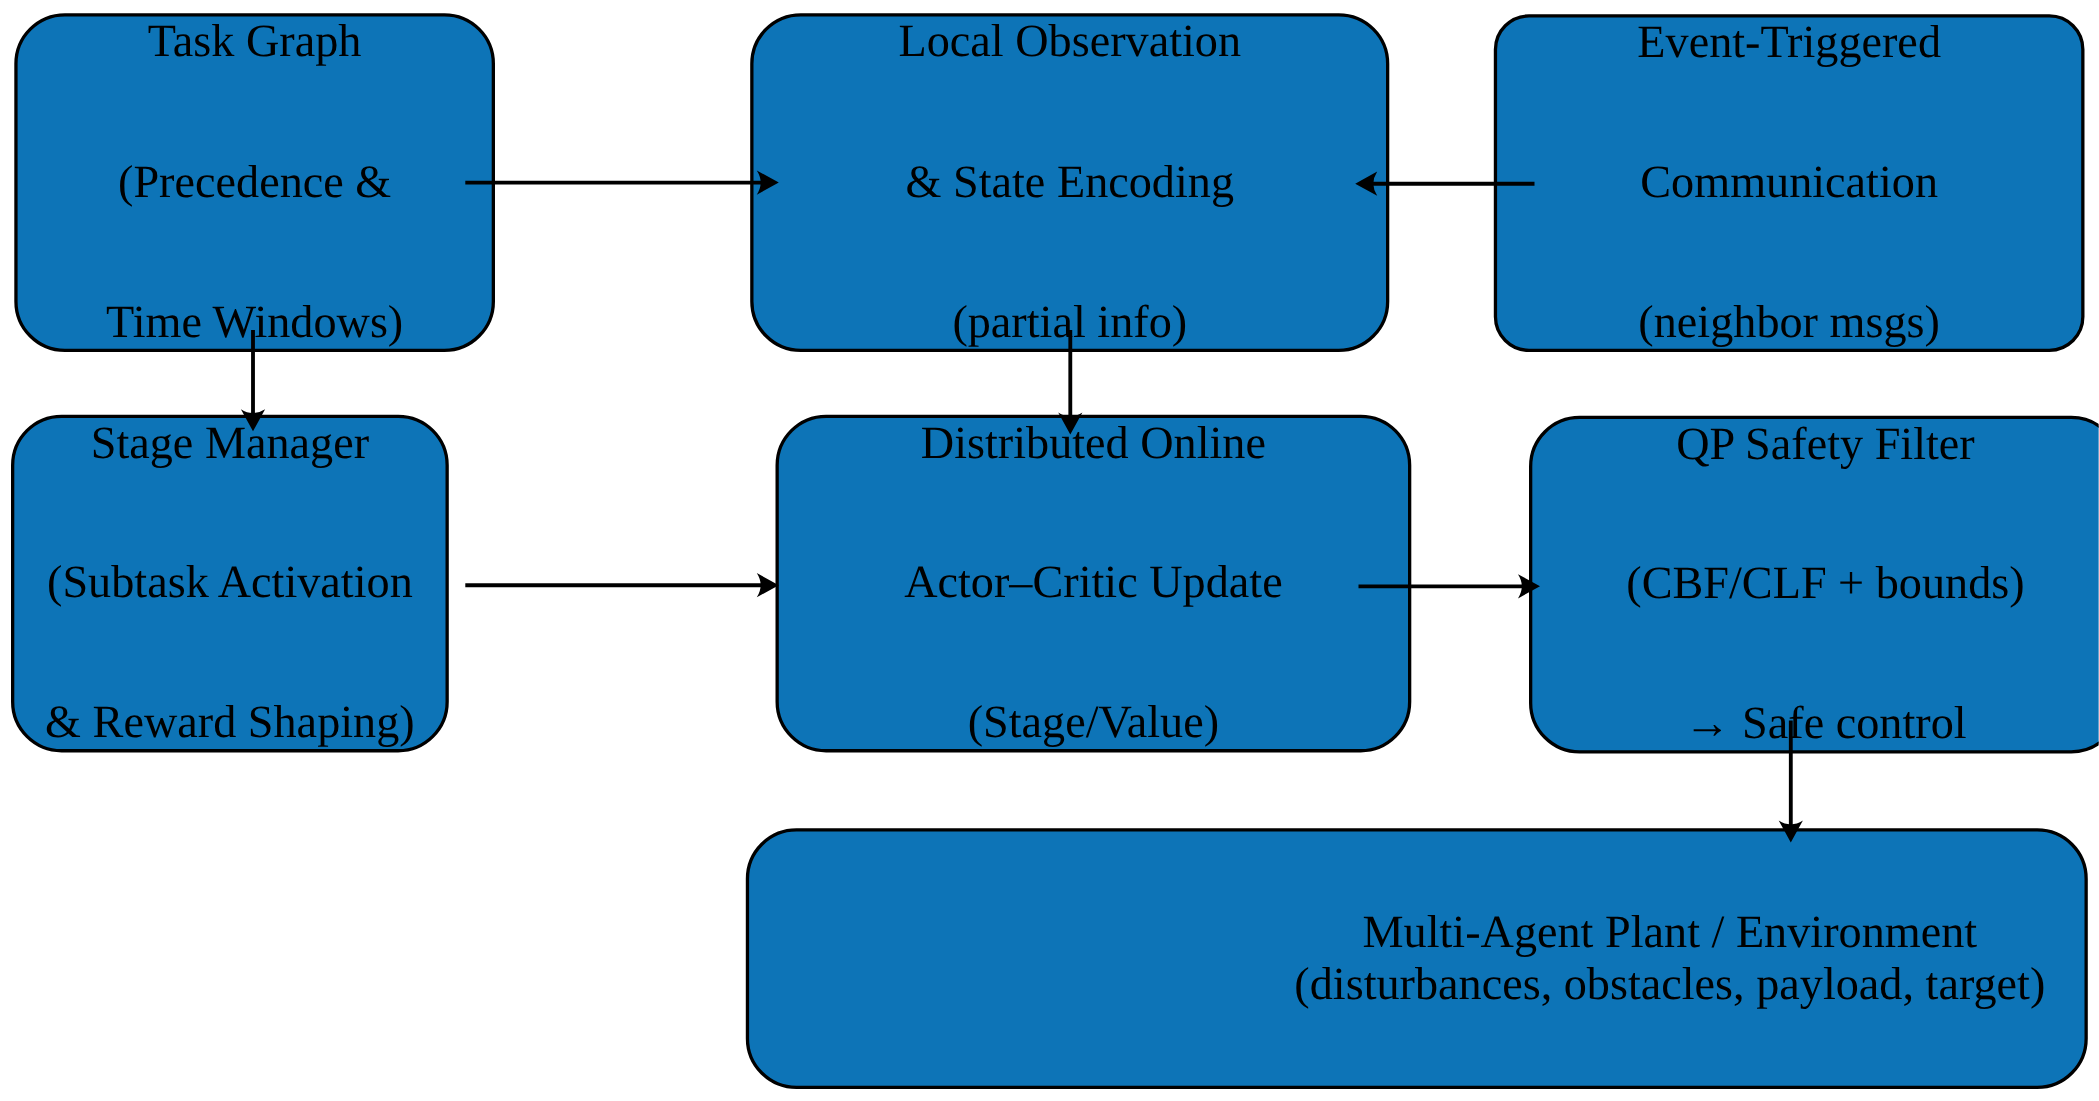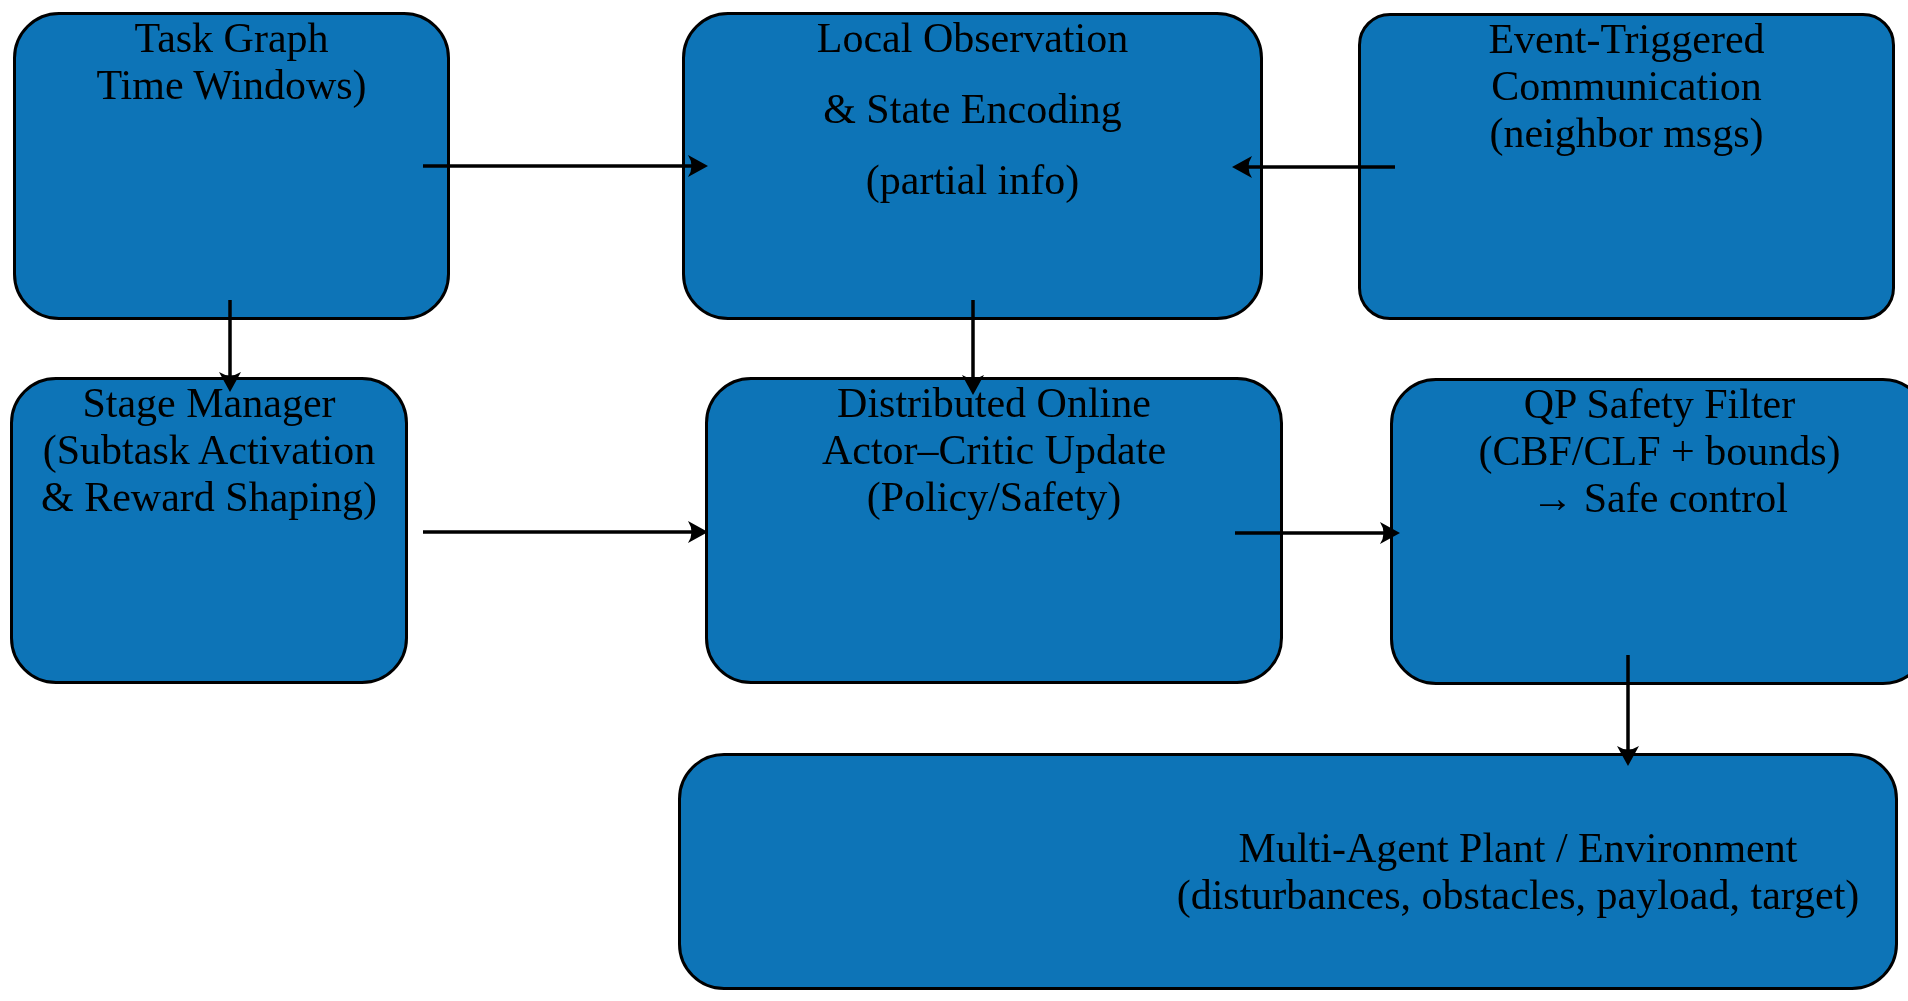--- a/index.html
+++ b/index.html
@@ -17,21 +17,21 @@
   }
   .node {
     position: absolute;
     background: var(--box-fill, #0d74b7);
     border: 3px solid var(--box-border, #000000);
     border-radius: 46px;
     box-sizing: border-box;
     display: flex;
     flex-direction: column;
     align-items: center;
-    justify-content: flex-start;
+    justify-content: space-between;
     color: var(--text, #000000);
     font-size: 42px;
     line-height: 47px;
     text-align: center;
   }
   .node .line { display: block; white-space: nowrap; }
 
   
   .n-task-graph        { left: 13px;   top: 12px;  width: 437px;  height: 308px; }
   .n-local-observation { left: 682px;  top: 12px;  width: 581px;  height: 308px; gap: 24px; }
@@ -68,20 +68,21 @@
     stroke: none;
   }
 </style>
 </head>
 <body>
 
 <div id="canvas" style="--bg: #ffffff; --box-fill: #0d74b7; --box-border: #000000; --arrow: #000000; --text: #000000;">
 
   <div class="node n-task-graph">
     <span class="line">Task Graph</span>
+    <span class="line">(Precedence &amp;</span>
     <span class="line">Time Windows)</span>
   </div>
 
   <div class="node n-local-observation">
     <span class="line">Local Observation</span>
     <span class="line">&amp; State Encoding</span>
     <span class="line">(partial info)</span>
   </div>
 
   <div class="node n-event-triggered">
@@ -92,21 +93,21 @@
 
   <div class="node n-stage-manager">
     <span class="line">Stage Manager</span>
     <span class="line">(Subtask Activation</span>
     <span class="line">&amp; Reward Shaping)</span>
   </div>
 
   <div class="node n-actor-critic">
     <span class="line">Distributed Online</span>
     <span class="line">Actor–Critic Update</span>
-    <span class="line">(Policy/Safety)</span>
+    <span class="line">(Stage/Value)</span>
   </div>
 
   <div class="node n-qp-safety">
     <span class="line">QP Safety Filter</span>
     <span class="line">(CBF/CLF + bounds)</span>
     <span class="line">→ Safe control</span>
   </div>
 
   <div class="node n-plant">
     <div class="offset-text">

